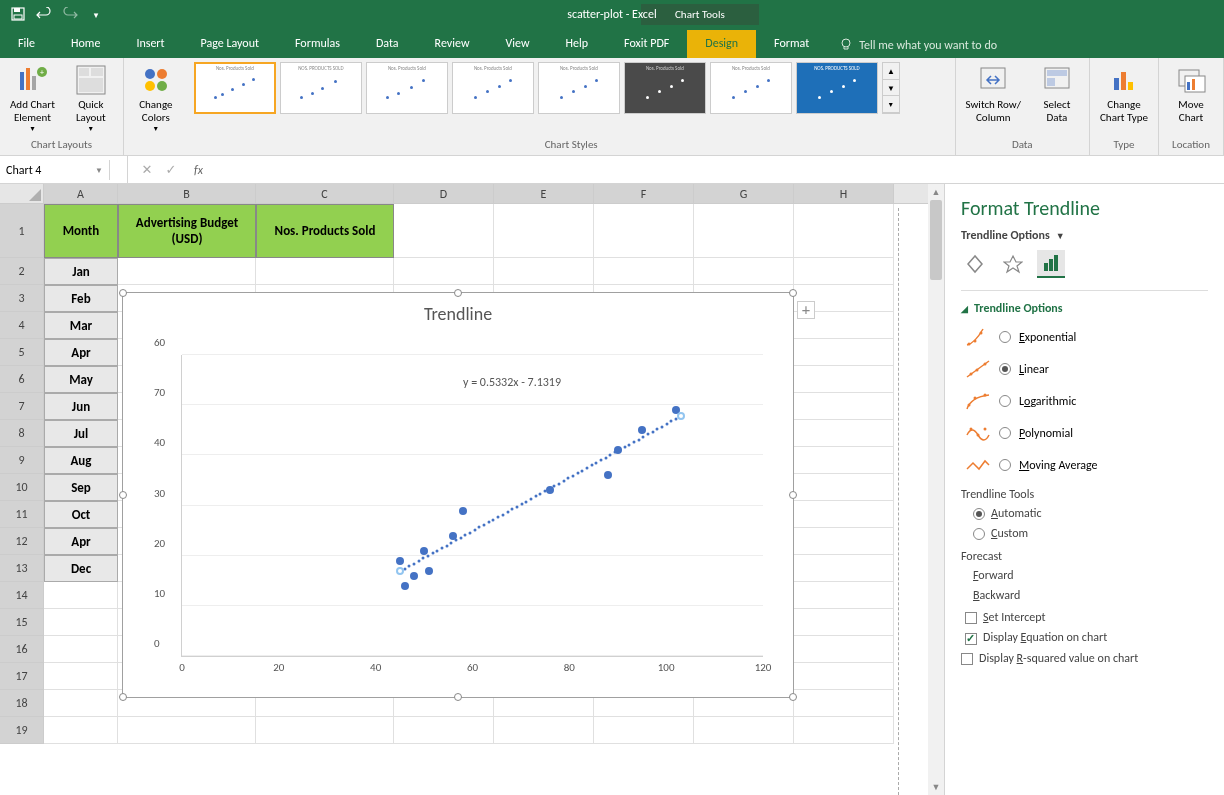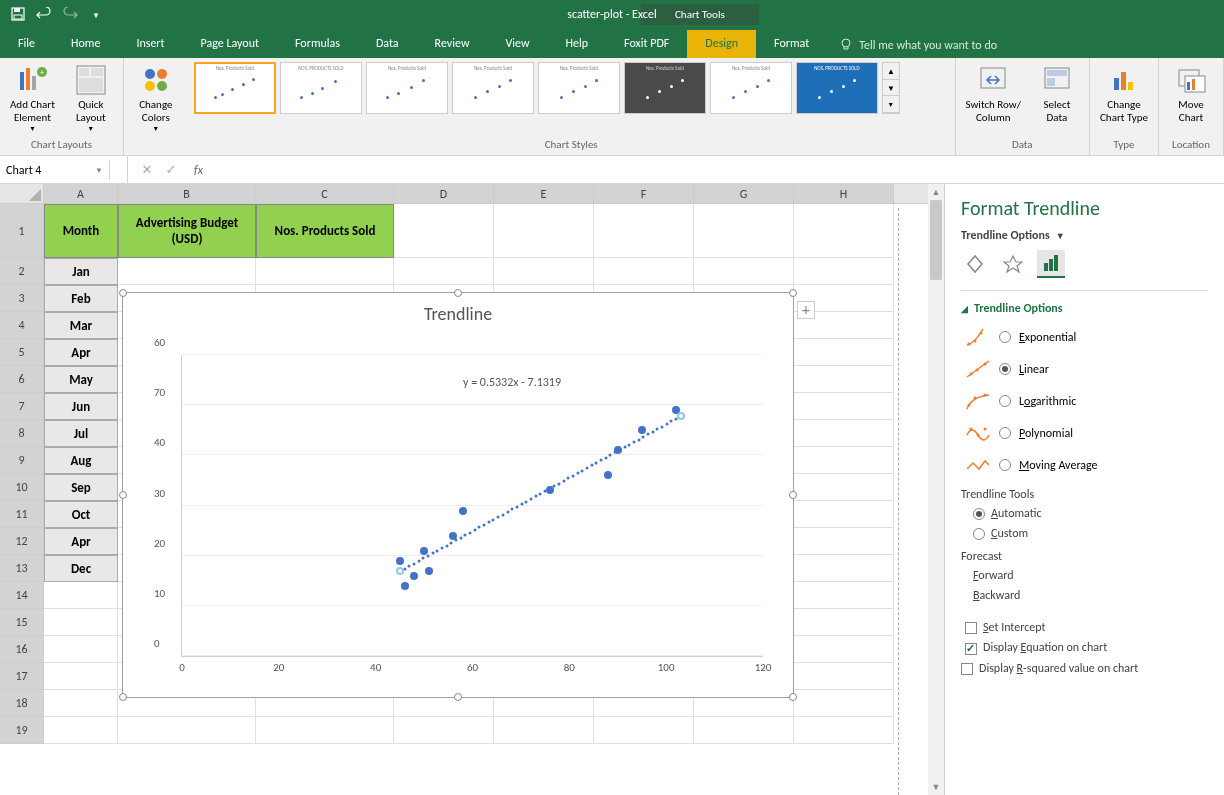--- a/index.html
+++ b/index.html
@@ -791,16 +791,16 @@
   </div>
 
   <div class="pane-label">Trendline Tools</div>
   <div class="sub-option"><span class="radio checked" style="display:inline-block;vertical-align:middle;margin-right:6px"></span><span class="underline-letter">A</span>utomatic</div>
   <div class="sub-option"><span class="radio" style="display:inline-block;vertical-align:middle;margin-right:6px"></span><span class="underline-letter">C</span>ustom</div>
 
   <div class="pane-label">Forecast</div>
   <div class="sub-option"><span class="underline-letter">F</span>orward</div>
   <div class="sub-option"><span class="underline-letter">B</span>ackward</div>
 
-  <div class="sub-option" style="padding-left:4px;margin-top:12px"><span class="chk"></span><span class="underline-letter">S</span>et Intercept</div>
+  <div class="sub-option" style="padding-left:4px;margin-top:2px"><span class="chk"></span><span class="underline-letter">S</span>et Intercept</div>
   <div class="sub-option" style="padding-left:4px"><span class="chk checked"></span>Display <span class="underline-letter">E</span>quation on chart</div>
   <div class="sub-option" style="padding-left:0"><span class="chk"></span>Display <span class="underline-letter">R</span>-squared value on chart</div>
 </div>
 
 </body></html>

